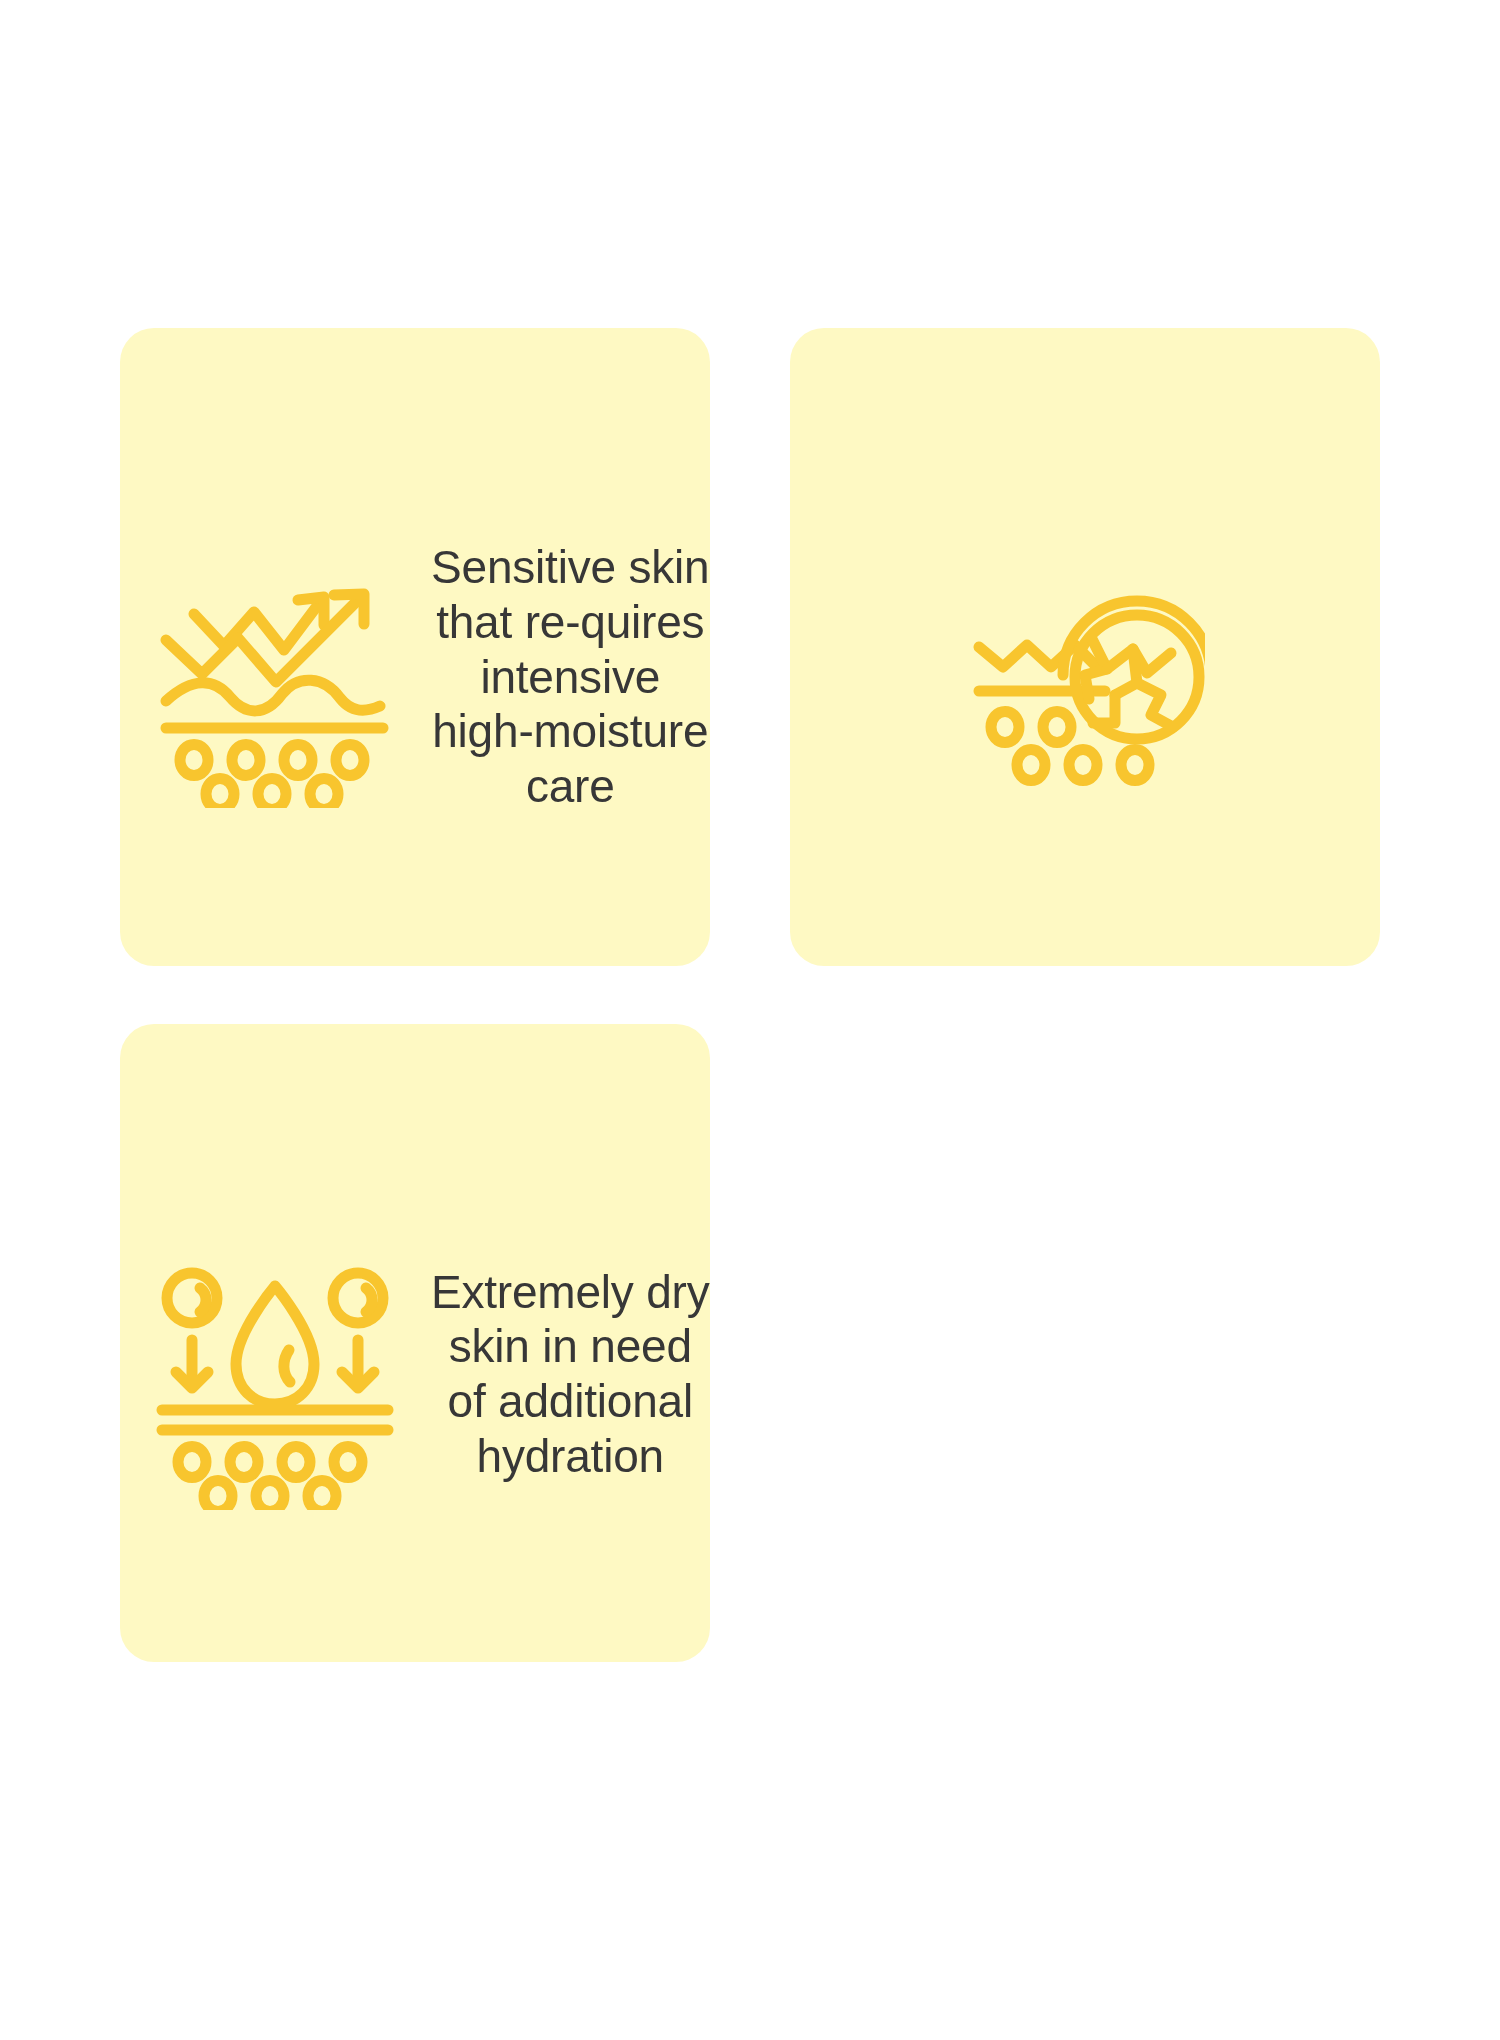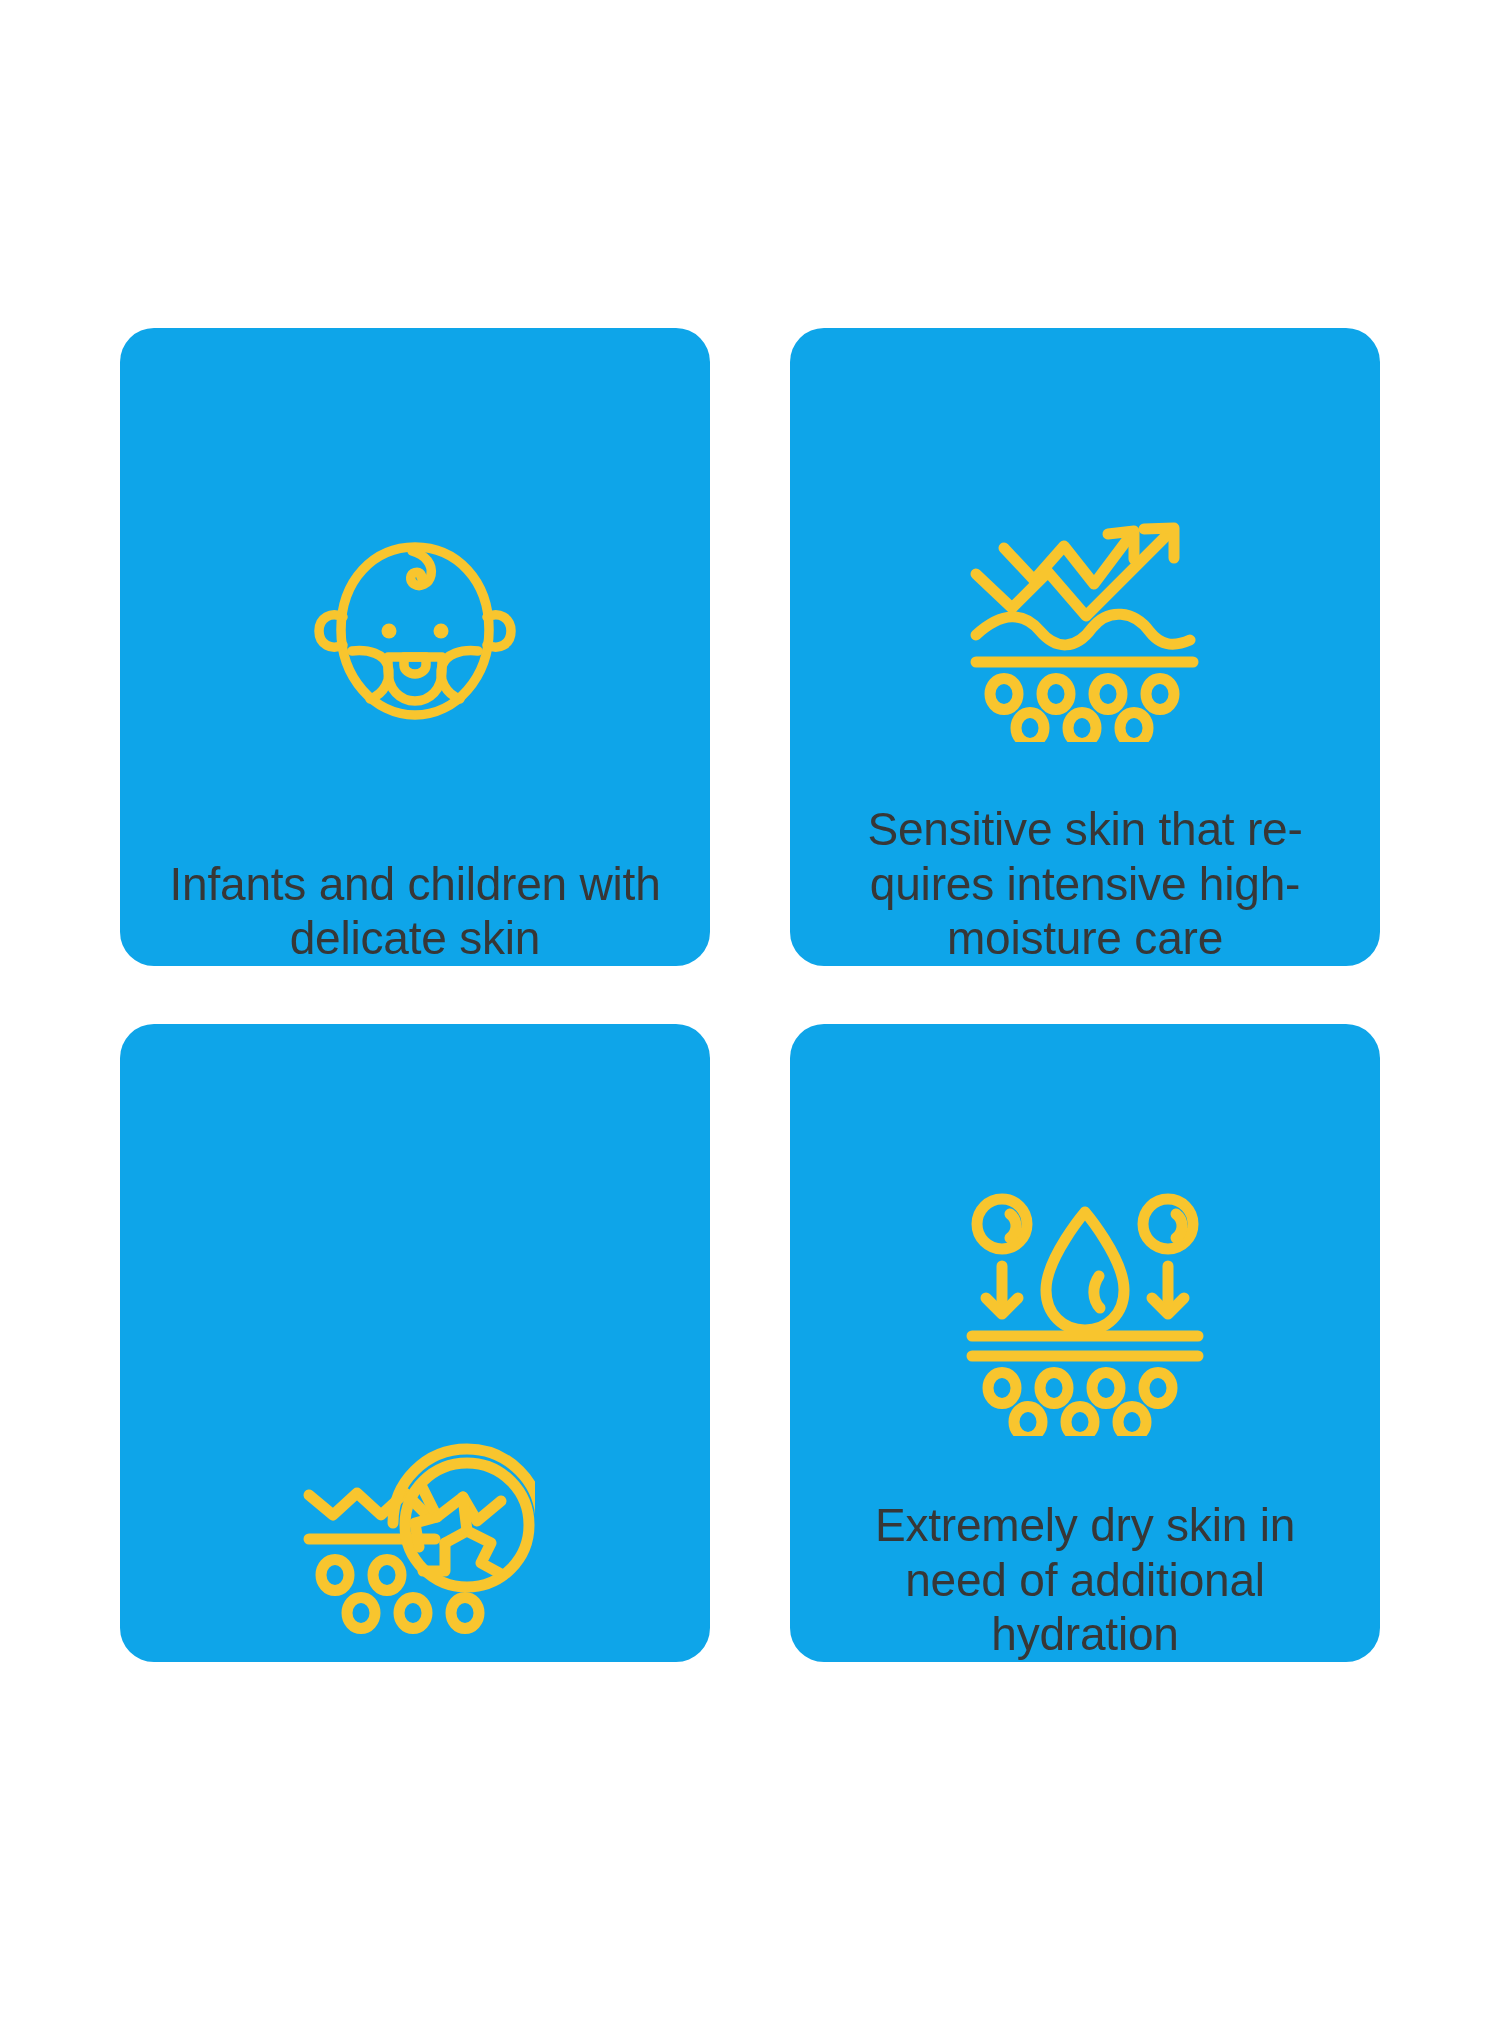--- a/index.html
+++ b/index.html
@@ -24,28 +24,27 @@
     left: 120px;
     top: 328px;
     width: 1260px;
     display: grid;
     grid-template-columns: 590px 590px;
     grid-template-rows: 638px 638px;
     column-gap: 80px;
     row-gap: 58px;
   }
   .card {
-    background: #0ea5e9;
+    background: #fef9c3;
     border-radius: 34px;
     position: relative;
     display: flex;
-    flex-direction: column;
+    flex-direction: row;
     align-items: center;
     overflow: hidden;
-    justify-content: flex-end;
   }
   .card-icon {
     display: flex;
     align-items: center;
     justify-content: center;
     width: 100%;
   }
   .card-text {
     width: 90%;
     text-align: center;
@@ -73,46 +72,20 @@
 
   svg { display: block; }
 </style>
 </head>
 <body>
 
 <div class="page">
 
   <div class="grid">
 
-    <div class="card card-1">
-      <div class="card-icon">
-        <svg width="230" height="215" viewBox="0 0 230 215" fill="none" stroke="#f8c52e" stroke-width="9.5" stroke-linecap="round" stroke-linejoin="round">
-
-          <path d="M41 101 C41 51 74 18 115 18 C156 18 189 51 189 101 C189 148 156 186 115 186 C74 186 41 148 41 101 Z"></path>
-
-          <path d="M112 22 C126 26 133 36 131 46 C129 55 120 59 114 55 C109 51.5 110 45 115 43.5 C119 42.3 122 45 121 48"></path>
-
-          <path d="M43 88 C31 82 19 89 19 102 C19 115 31 122 43 116"></path>
-
-          <path d="M187 88 C199 82 211 89 211 102 C211 115 199 122 187 116"></path>
-
-          <circle cx="89" cy="102" r="7.5" fill="#f8c52e" stroke="none"></circle>
-          <circle cx="141" cy="102" r="7.5" fill="#f8c52e" stroke="none"></circle>
-
-          <path d="M52 122 C69 120 84 125 88 137 C92 150 84 165 70 170"></path>
-
-          <path d="M178 122 C161 120 146 125 142 137 C138 150 146 165 160 170"></path>
-
-          <path d="M88 128 L142 128 L142 142 C142 160 130 172 115 172 C100 172 88 160 88 142 Z"></path>
-
-          <path d="M104 128 L126 128 L126 136 C126 141 121 145 115 145 C109 145 104 141 104 136 Z"></path>
-        </svg>
-      </div>
-      <div class="card-text">Infants and children with delicate skin</div>
-    </div>
 
     <div class="card card-2">
       <div class="card-icon">
         <svg width="235" height="230" viewBox="0 0 235 230" fill="none" stroke="#f8c52e" stroke-width="11" stroke-linecap="round" stroke-linejoin="round">
 
           <path d="M36 36 L66 68 L96 34 L126 72 L162 24"></path>
           <path d="M140 22 L166 19 L166 47"></path>
 
           <path d="M8 62 L44 96 L80 60 L118 104 L202 20"></path>
           <path d="M176 17 L206 16 L206 46"></path>

